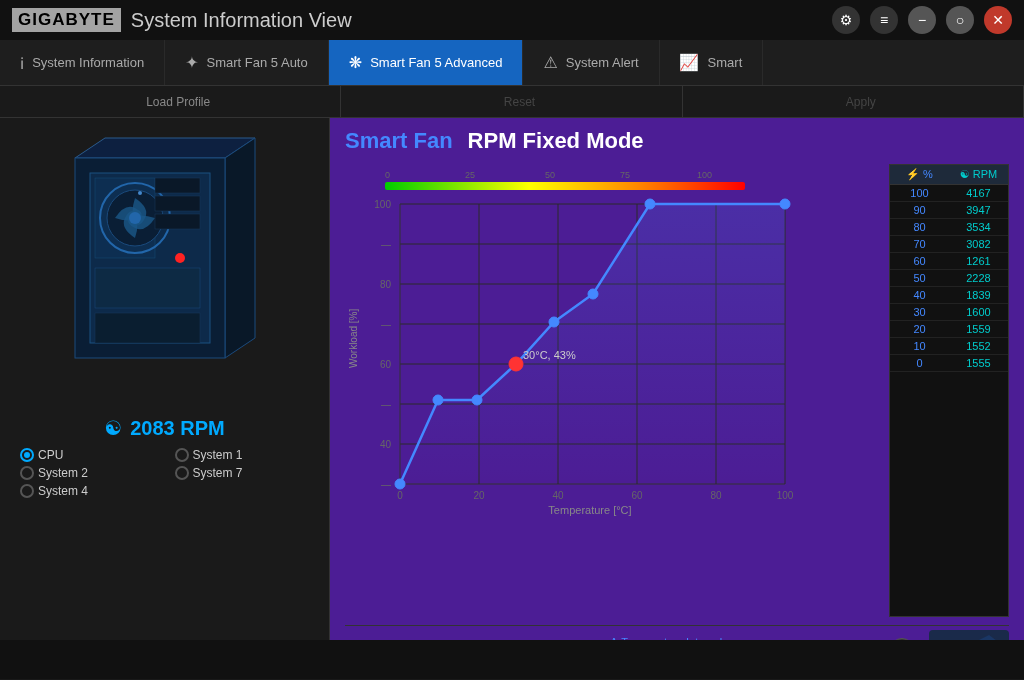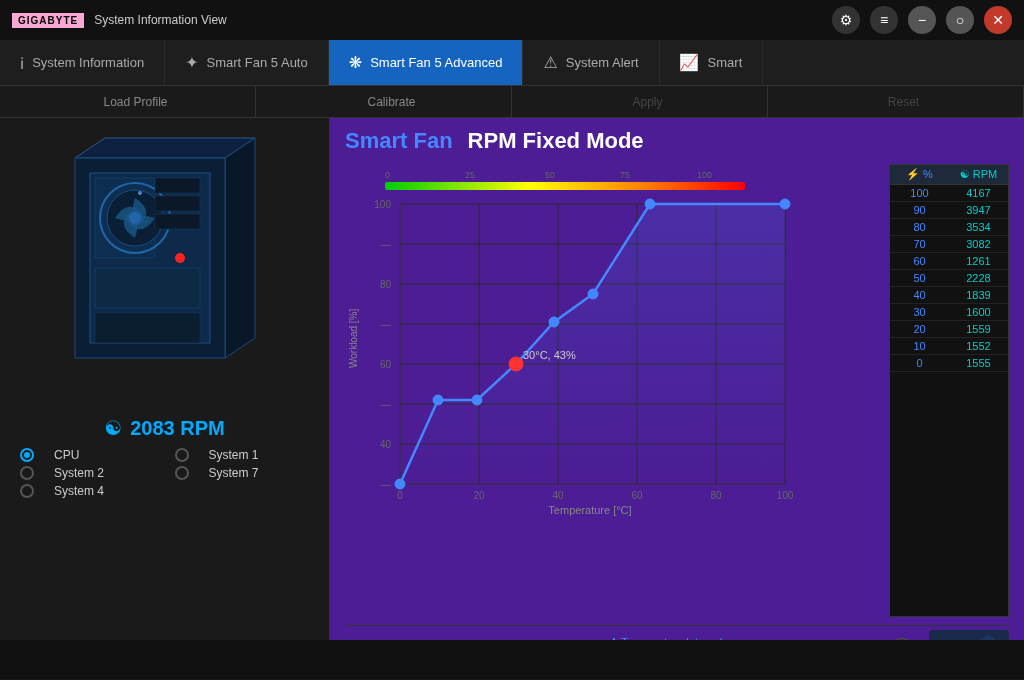--- a/index.html
+++ b/index.html
@@ -21,30 +21,30 @@
       align-items: center;
       padding: 0 12px;
       justify-content: space-between;
     }
     .title-bar-left {
       display: flex;
       align-items: center;
       gap: 10px;
     }
     .gigabyte-logo {
-      background: #f9a8d4;
+      background: #a3a3a3;
       color: #000;
       font-weight: bold;
-      font-size: 10px;
+      font-size: 17px;
       padding: 2px 6px;
       letter-spacing: 1px;
     }
     .app-title {
       color: #ccc;
-      font-size: 12px;
+      font-size: 20px;
       font-weight: normal;
     }
     .title-bar-right {
       display: flex;
       gap: 10px;
     }
     .win-btn {
       width: 28px;
       height: 28px;
       border-radius: 50%;
@@ -152,21 +152,21 @@
       display: grid;
       grid-template-columns: 1fr 1fr;
       gap: 4px 20px;
       margin-top: 8px;
       width: 100%;
       padding: 0 10px;
     }
     .fan-option {
       display: flex;
       align-items: center;
-      gap: 20px;
+      gap: 4px;
       cursor: pointer;
     }
     .radio-outer {
       width: 14px;
       height: 14px;
       border-radius: 50%;
       border: 2px solid #555;
       display: flex;
       align-items: center;
       justify-content: center;
@@ -377,23 +377,22 @@
     <span>System Alert</span>
   </div>
   <div class="nav-tab">
     <span class="tab-icon">📈</span>
     <span>Smart</span>
   </div>
 </div>
 
 <div class="toolbar">
   <div class="toolbar-btn">Load Profile</div>
-  <div class="toolbar-btn">Calibrate</div>
+  <div class="toolbar-btn disabled">Reset</div>
   <div class="toolbar-btn disabled">Apply</div>
-  <div class="toolbar-btn disabled">Reset</div>
 </div>
 
 <div class="main-content">
 
   <div class="left-panel">
 
     <div class="pc-viz">
       <svg width="280" height="260" viewBox="0 0 280 260">
 
         <polygon points="50,30 200,30 230,10 80,10" fill="#0d2040" stroke="#2a5a8c" stroke-width="1"></polygon>

